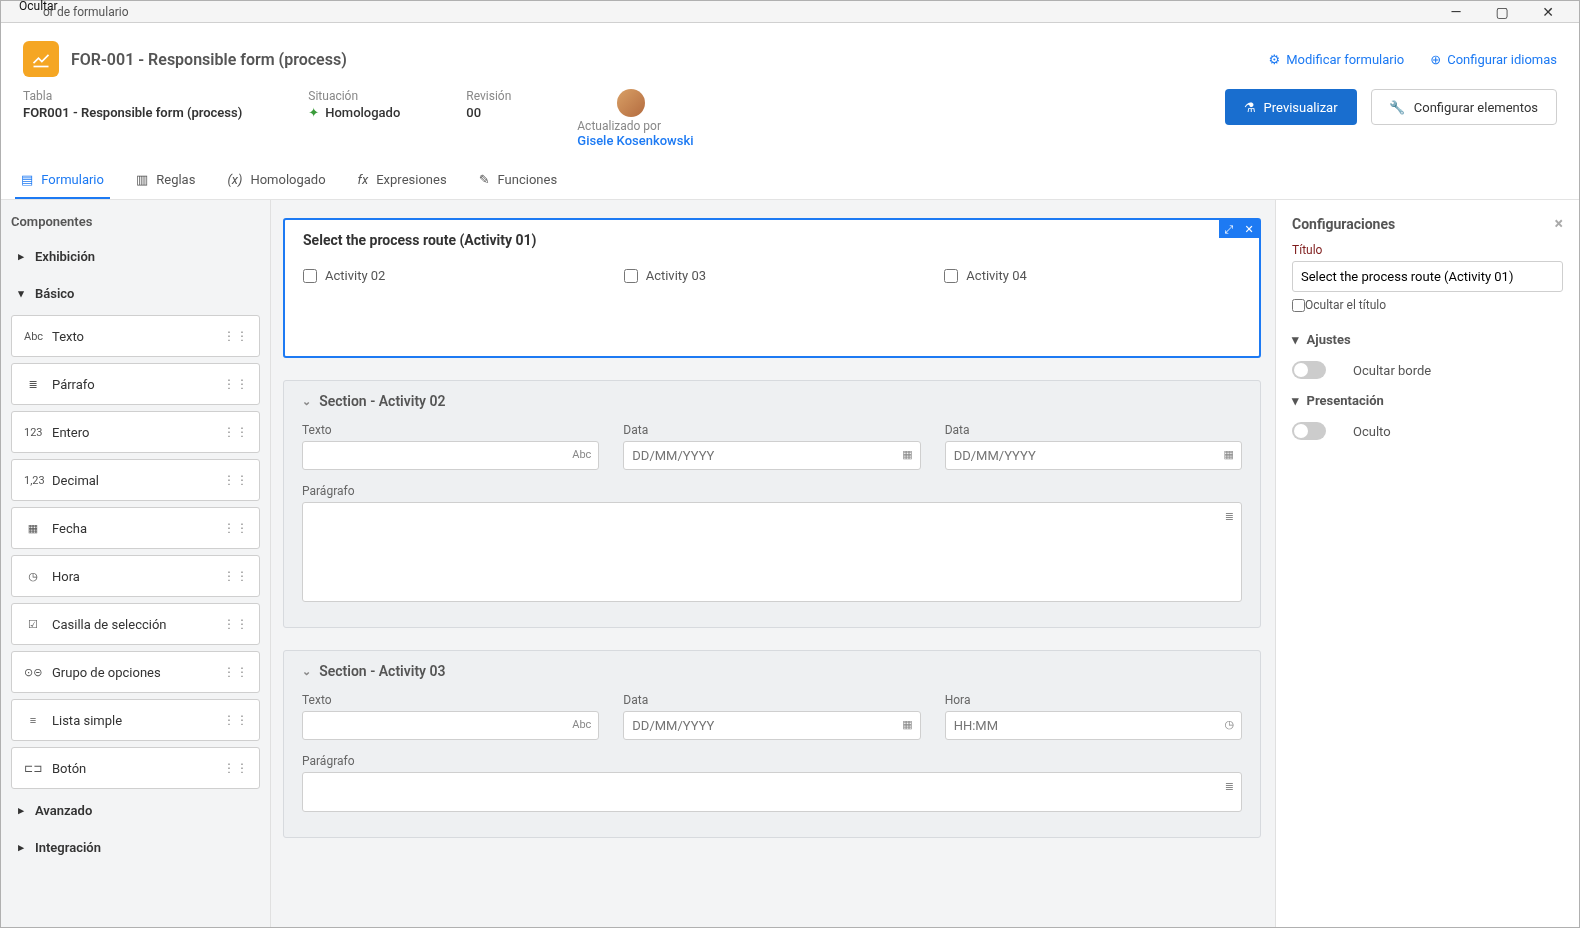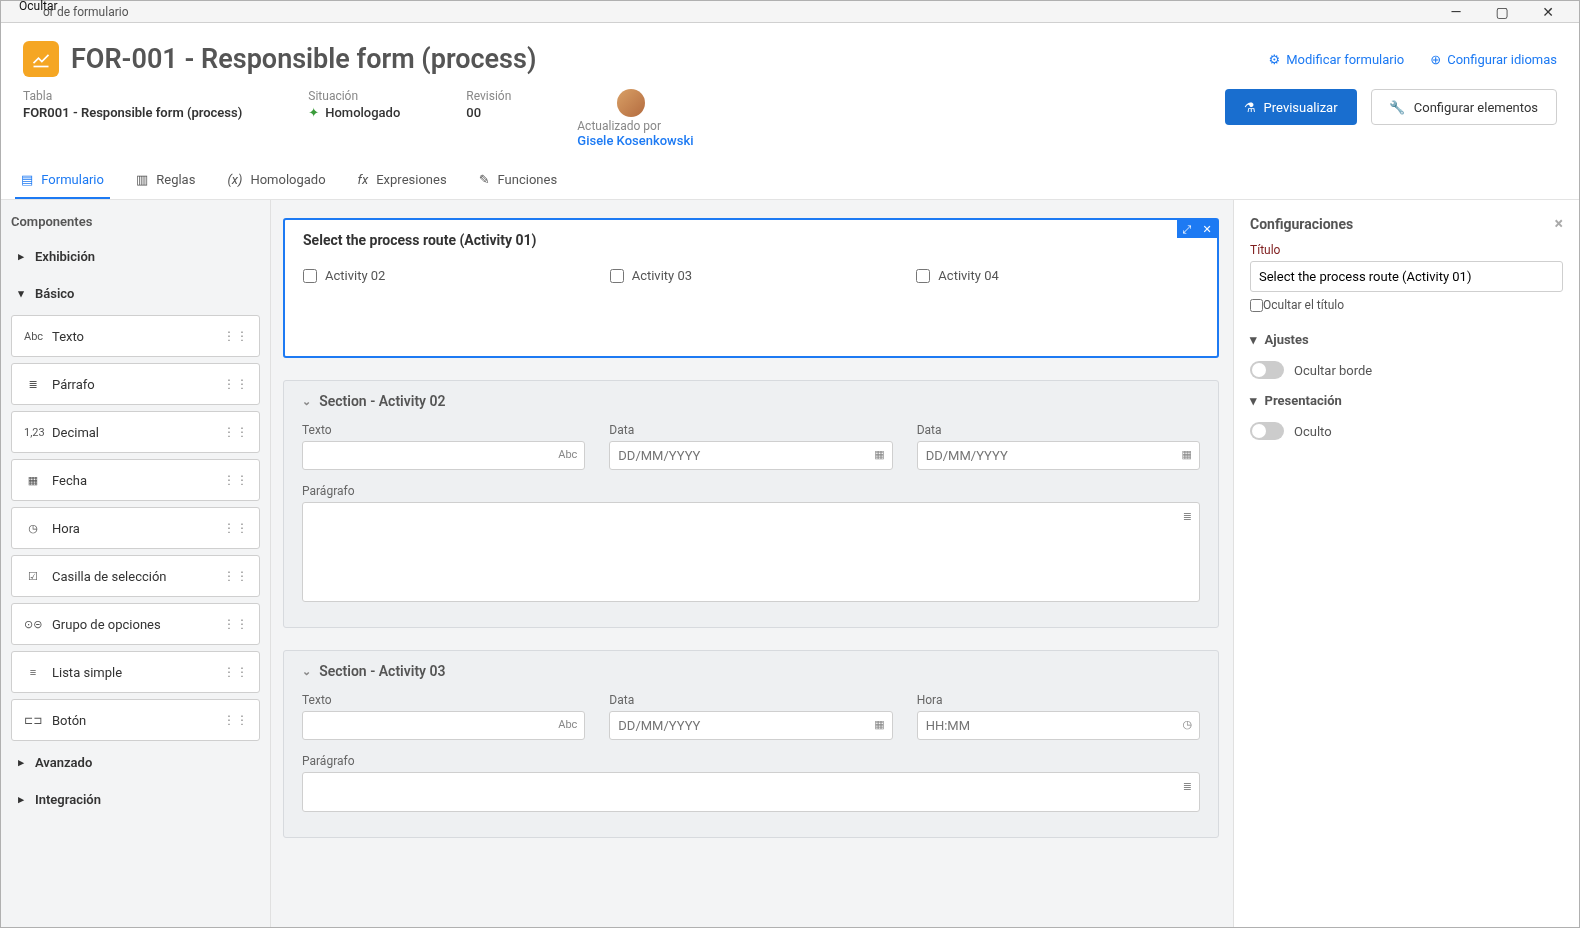--- a/index.html
+++ b/index.html
@@ -6,21 +6,21 @@
 body { background: #fff; font-size: 13px; color: #333; overflow: hidden; }
 .window { width: 1580px; height: 928px; border: 1px solid #b0b0b0; display: flex; flex-direction: column; background:#fff; position:relative; }
 .titlebar { height: 22px; background: #f5f5f5; border-bottom: 1px solid #d0d0d0; display:flex; align-items:center; padding:0 8px; font-size:12px; color:#333; position:relative;}
 .titlebar .ocultar { position:absolute; left:18px; top:-2px; font-size:12px; color:#111;}
 .titlebar .tbtitle { margin-left:34px; color:#555;}
 .titlebar .winctrls { margin-left:auto; display:flex; gap:0;}
 .titlebar .winctrls .wbtn { width:46px; height:22px; display:flex; align-items:center; justify-content:center; font-size:14px; color:#333; }
 .header { display:flex; align-items:center; padding:18px 22px 0 22px; }
 .header .logo { width:36px; height:36px; background:#f5a623; border-radius:6px; margin-right:12px; display:flex; align-items:center; justify-content:center; color:#fff; font-weight:bold; }
 .header .logo svg { width:20px; height:20px; }
-.header .ftitle { font-size:27px; font-weight:600; color:#555; }
+.header .ftitle { font-size:16px; font-weight:600; color:#555; }
 .header .links { margin-left:auto; display:flex; gap:26px; align-items:center; }
 .header .links a { color:#1d7af3; font-size:13px; text-decoration:none; display:flex; align-items:center; gap:6px;}
 .meta-row { display:flex; padding:12px 22px 14px 22px; gap:66px; align-items:flex-start;}
 .meta-row .meta { display:flex; flex-direction:column; gap:2px;}
 .meta-row .meta .lbl { font-size:12px; color:#888;}
 .meta-row .meta .val { font-size:13px; color:#333; font-weight:600;}
 .meta-row .meta .val.link { color:#1d7af3; font-weight:500;}
 .meta-row .meta .val.status { display:flex; align-items:center; gap:6px; font-weight:500;}
 .meta-row .btns { margin-left:auto; display:flex; gap:14px; align-items:center;}
 .btn { height:36px; padding:0 18px; border-radius:4px; display:flex; align-items:center; gap:8px; font-size:13px; cursor:pointer; border:1px solid transparent;}
@@ -53,35 +53,35 @@
 .sec-body { padding:6px 18px 4px 18px;}
 .row3 { display:flex; gap:24px; }
 .row3 .col { flex:1; }
 .check { display:flex; align-items:center; gap:8px; font-size:13px; color:#555;}
 .check input { width:14px; height:14px;}
 .field-lbl { font-size:12px; color:#666; margin-bottom:4px; display:block;}
 .field { position:relative;}
 .field input, .field textarea { width:100%; border:1px solid #cfcfcf; border-radius:3px; padding:6px 30px 6px 8px; font-size:13px; background:#fff; color:#333;}
 .field .suffix { position:absolute; right:8px; top:7px; font-size:11px; color:#888;}
 textarea { resize:none; height:100px;}
-.props { width:346px; background:#fff; border-left:1px solid #e0e0e0; padding:14px 16px; overflow-y:auto;}
+.props { width:304px; background:#fff; border-left:1px solid #e0e0e0; padding:14px 16px; overflow-y:auto;}
 .props h4 { font-size:14px; color:#555; font-weight:700; margin-bottom:10px; display:flex; justify-content:space-between; align-items:center;}
 .props h4 .close { font-size:16px; color:#aaa; cursor:pointer;}
 .props .pgrp { margin-bottom:14px;}
 .props .pgrp .plbl { font-size:12px; color:#7f1d1d; margin-bottom:4px;}
 .props .pgrp input[type=text] { width:100%; border:1px solid #cfcfcf; border-radius:3px; padding:7px 8px; font-size:13px;}
 .props .inline-chk { display:flex; align-items:center; gap:0; margin-top:6px; font-size:12px; color:#555;}
 .props .sect-h { display:flex; align-items:center; gap:8px; font-size:13px; font-weight:700; color:#555; padding:6px 0;}
 .colorfield { display:flex; align-items:center;}
 .colorfield input { flex:1; border:1px solid #cfcfcf; border-radius:3px 0 0 3px; padding:7px 8px; font-size:13px; border-right:none;}
 .colorfield .clear { width:28px; height:32px; border-top:1px solid #cfcfcf; border-bottom:1px solid #cfcfcf; display:flex;align-items:center;justify-content:center;color:#aaa;font-size:14px;}
 .colorfield .swatch { width:30px; height:32px; border:1px solid #cfcfcf; border-radius:0 3px 3px 0; background:#fff;}
 .toggle { width:34px; height:18px; background:#ccc; border-radius:10px; position:relative; display:inline-block;}
 .toggle .knob { width:14px; height:14px; background:#fff; border-radius:50%; position:absolute; top:2px; left:2px;}
-.toggle-row { display:flex; align-items:center; gap:10px; font-size:13px; color:#555; padding:8px 0;}
+.toggle-row { display:flex; align-items:center; gap:27px; font-size:13px; color:#555; padding:8px 0;}
 .status-badge { color:#3a9b3a;}
 .handle::before{content:"⋮⋮";}
 </style>
 </head>
 <body>
 
 <div class="window">
 
   <div class="titlebar">
     <span class="ocultar">Ocultar</span>
@@ -191,20 +191,25 @@
             <span class="icn">Abc</span>
             <span>Texto</span>
             <span class="handle"></span>
           </div>
           <div class="comp-item">
             <span class="icn">≣</span>
             <span>Párrafo</span>
             <span class="handle"></span>
           </div>
           <div class="comp-item">
+            <span class="icn">123</span>
+            <span>Entero</span>
+            <span class="handle"></span>
+          </div>
+          <div class="comp-item">
             <span class="icn">1,23</span>
             <span>Decimal</span>
             <span class="handle"></span>
           </div>
           <div class="comp-item">
             <span class="icn">▦</span>
             <span>Fecha</span>
             <span class="handle"></span>
           </div>
           <div class="comp-item">

